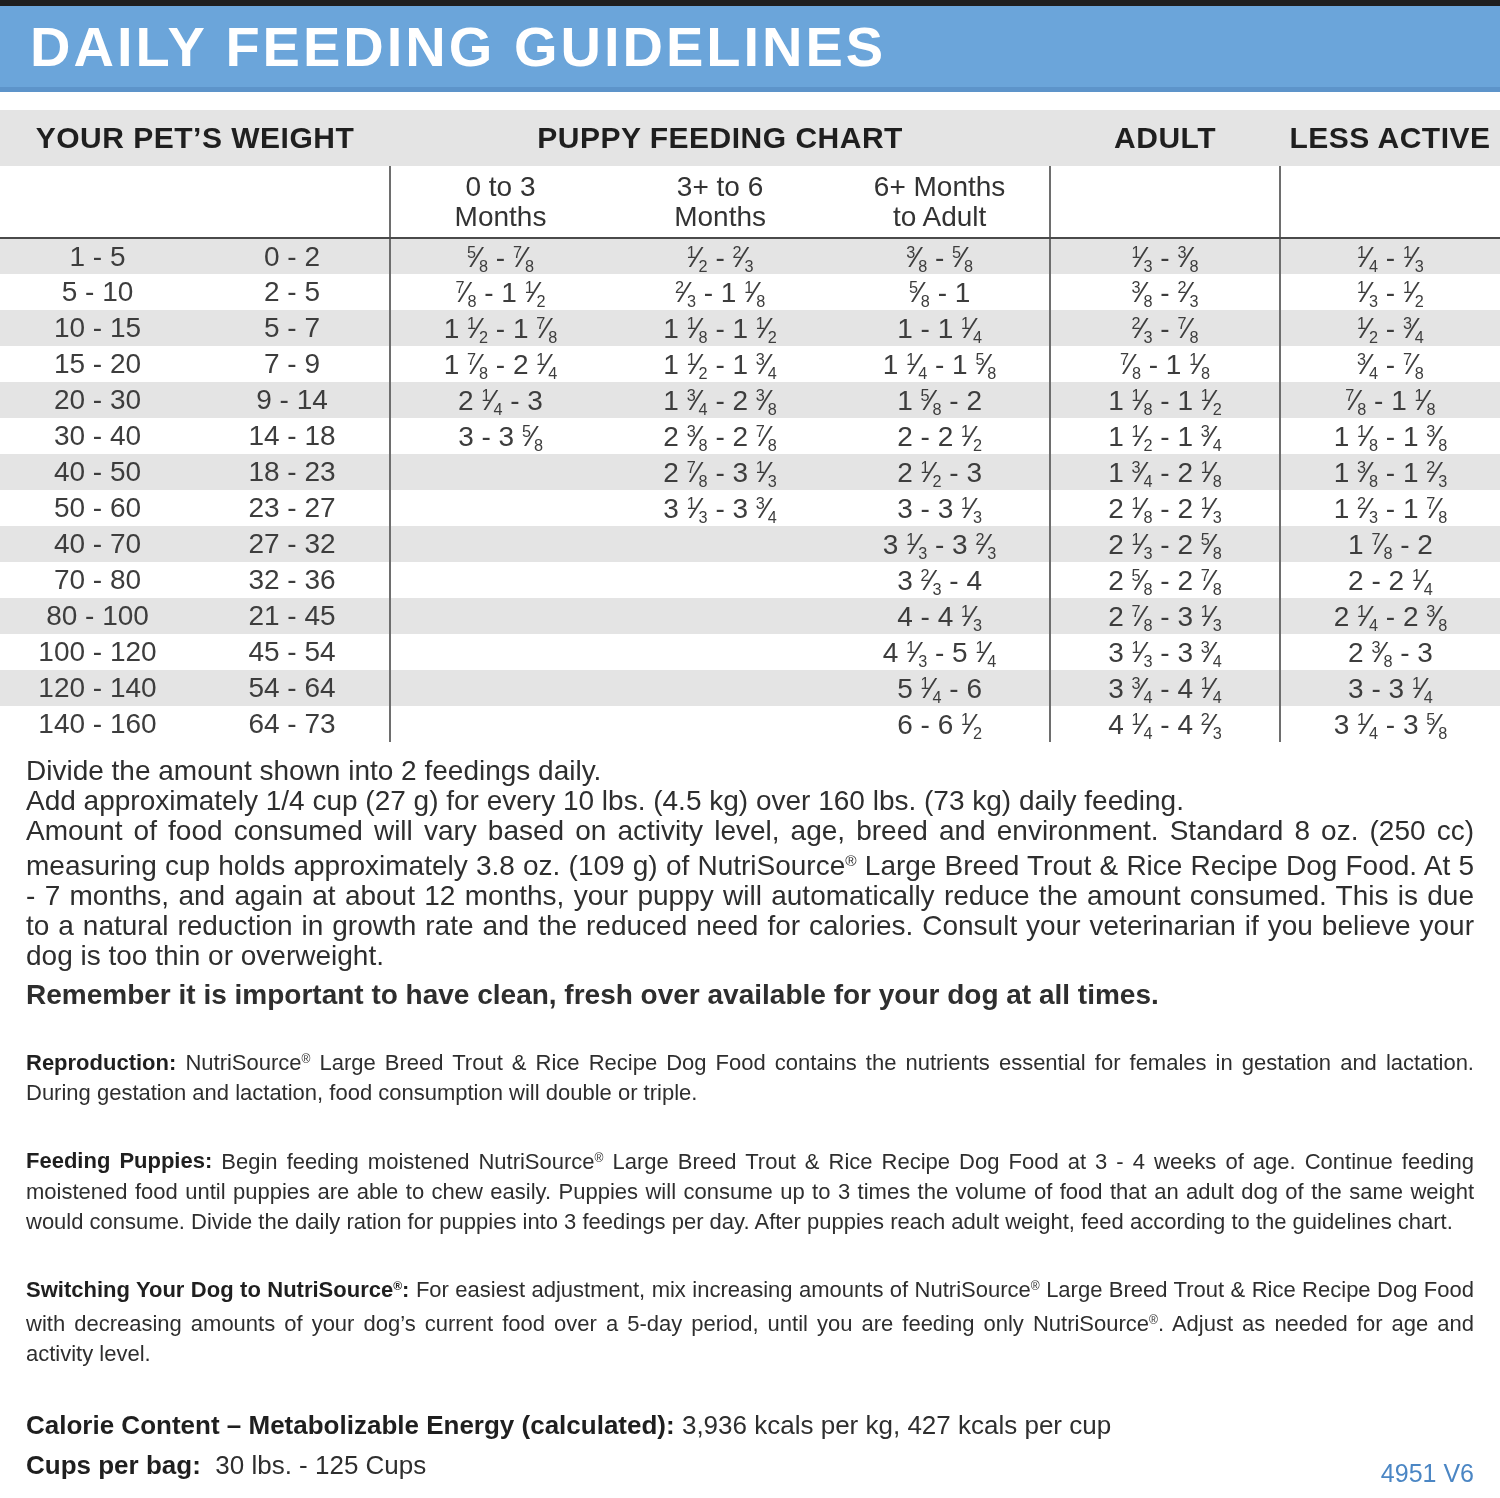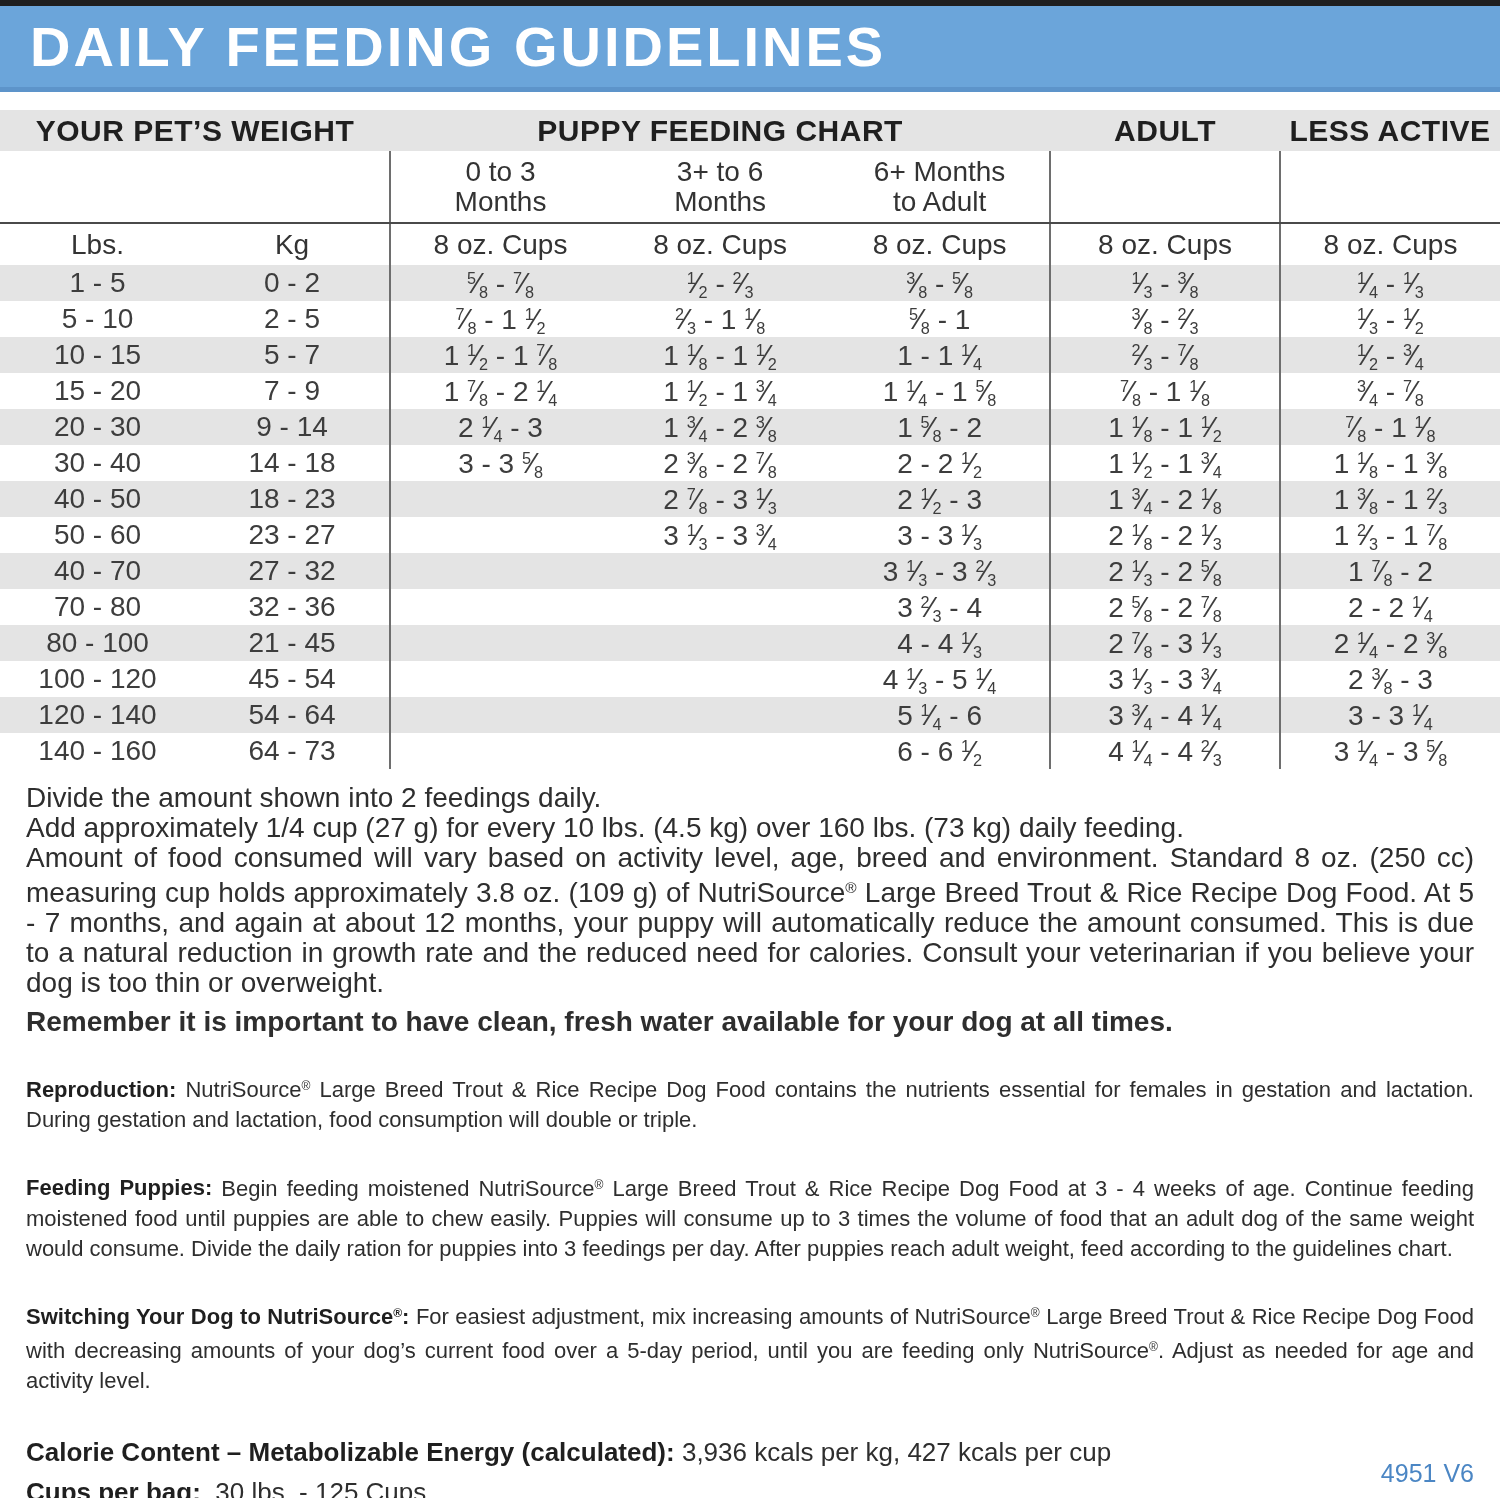--- a/index.html
+++ b/index.html
@@ -19,21 +19,21 @@
   .banner h1 {
     font-size: 56px; font-weight: bold; color: #ffffff;
     letter-spacing: 3px; line-height: 1;
   }
   table.feed-table { width: 100%; border-collapse: collapse; table-layout: fixed; }
   col.c-lbs, col.c-kg { width: 13%; }
   col.c-p1, col.c-p2, col.c-p3, col.c-la { width: 14.67%; }
   col.c-ad { width: 15.32%; }
   tr.group-row th {
     background: var(--stripe-gray, #e4e4e4);
-    height: 41px; font-size: 30px; font-weight: bold; color: #1f1f1f;
+    height: 56px; font-size: 30px; font-weight: bold; color: #1f1f1f;
     text-align: center; letter-spacing: 0.5px;
   }
   tr.months-row td {
     height: 72px; font-size: 28px; text-align: center; vertical-align: middle;
     white-space: pre-line; line-height: 1.05; color: #333;
     border-bottom: 2px solid #4a4a4a;
   }
   tr.units-row td {
     height: 42px; font-size: 28px; text-align: center; vertical-align: middle; color: #333;
   }
@@ -91,29 +91,20 @@
       <td colspan="2"></td>
       <td class="vl">0 to 3
 Months</td>
       <td>3+ to 6
 Months</td>
       <td>6+ Months
 to Adult</td>
       <td class="vl"></td>
       <td class="vl"></td>
     </tr>
-    <tr class="units-row">
-      <td>Lbs.</td>
-      <td>Kg</td>
-      <td class="vl">8 oz. Cups</td>
-      <td>8 oz. Cups</td>
-      <td>8 oz. Cups</td>
-      <td class="vl">8 oz. Cups</td>
-      <td class="vl">8 oz. Cups</td>
-    </tr>
   </thead>
   <tbody id="rows">
       <tr class="odd">
         <td class="">1 - 5</td>
         <td class="">0 - 2</td>
         <td class="vl"><span class="fr"><sup>5</sup><span class="sl">⁄</span><sub>8</sub></span> - <span class="fr"><sup>7</sup><span class="sl">⁄</span><sub>8</sub></span></td>
         <td class=""><span class="fr"><sup>1</sup><span class="sl">⁄</span><sub>2</sub></span> - <span class="fr"><sup>2</sup><span class="sl">⁄</span><sub>3</sub></span></td>
         <td class=""><span class="fr"><sup>3</sup><span class="sl">⁄</span><sub>8</sub></span> - <span class="fr"><sup>5</sup><span class="sl">⁄</span><sub>8</sub></span></td>
         <td class="vl"><span class="fr"><sup>1</sup><span class="sl">⁄</span><sub>3</sub></span> - <span class="fr"><sup>3</sup><span class="sl">⁄</span><sub>8</sub></span></td>
         <td class="vl"><span class="fr"><sup>1</sup><span class="sl">⁄</span><sub>4</sub></span> - <span class="fr"><sup>1</sup><span class="sl">⁄</span><sub>3</sub></span></td>
@@ -235,21 +226,21 @@
         <td class="vl">4 <span class="fr"><sup>1</sup><span class="sl">⁄</span><sub>4</sub></span> - 4 <span class="fr"><sup>2</sup><span class="sl">⁄</span><sub>3</sub></span></td>
         <td class="vl">3 <span class="fr"><sup>1</sup><span class="sl">⁄</span><sub>4</sub></span> - 3 <span class="fr"><sup>5</sup><span class="sl">⁄</span><sub>8</sub></span></td>
       </tr>
     </tbody>
 </table>
 
 <div class="text-block">
   <p>Divide the amount shown into 2 feedings daily.</p>
   <p>Add approximately 1/4 cup (27 g) for every 10 lbs. (4.5 kg) over 160 lbs. (73 kg) daily feeding.</p>
   <p class="njust">Amount of food consumed will vary based on activity level, age, breed and environment. Standard 8 oz. (250 cc) measuring cup holds approximately 3.8 oz. (109 g) of NutriSource<sup class="reg">®</sup> Large Breed Trout &amp; Rice Recipe Dog Food. At 5 - 7 months, and again at about 12 months, your puppy will automatically reduce the amount consumed. This is due to a natural reduction in growth rate and the reduced need for calories. Consult your veterinarian if you believe your dog is too thin or overweight.</p>
-  <p class="nbold">Remember it is important to have clean, fresh water available for your dog at all times.</p>
+  <p class="nbold">Remember it is important to have clean, fresh over available for your dog at all times.</p>
 </div>
 
 <div class="section">
   <p class="njust"><b>Reproduction:</b> <span>NutriSource<sup class="reg">®</sup> Large Breed Trout &amp; Rice Recipe Dog Food contains the nutrients essential for females in gestation and lactation. During gestation and lactation, food consumption will double or triple.</span></p>
 </div>
 
 <div class="section">
   <p class="njust"><b>Feeding Puppies:</b> <span>Begin feeding moistened NutriSource<sup class="reg">®</sup> Large Breed Trout &amp; Rice Recipe Dog Food at 3 - 4 weeks of age. Continue feeding moistened food until puppies are able to chew easily. Puppies will consume up to 3 times the volume of food that an adult dog of the same weight would consume. Divide the daily ration for puppies into 3 feedings per day. After puppies reach adult weight, feed according to the guidelines chart.</span></p>
 </div>
 

